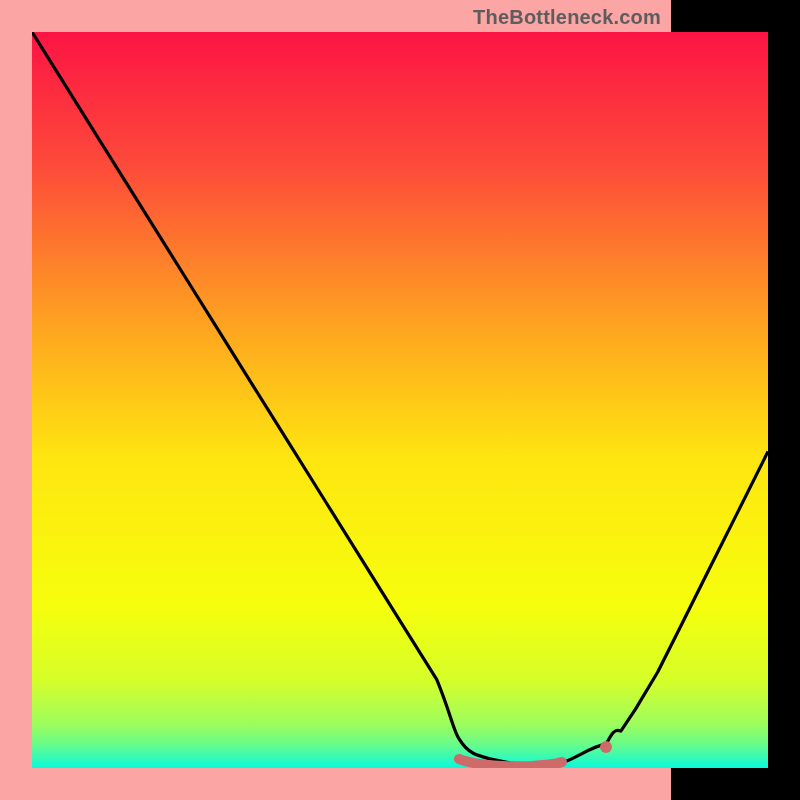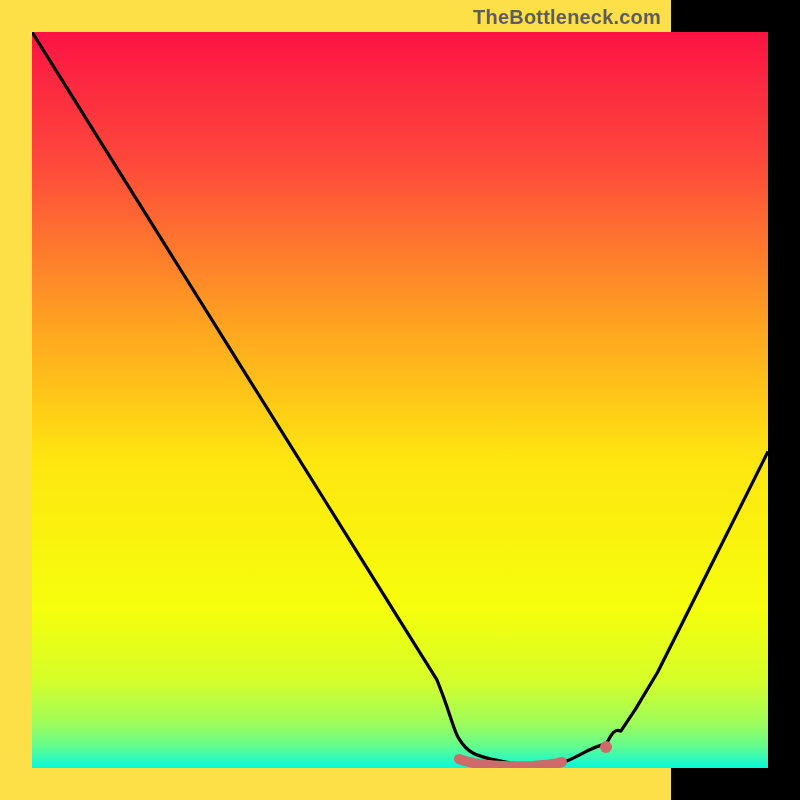--- a/index.html
+++ b/index.html
@@ -1,21 +1,21 @@
 <!DOCTYPE html>
 <html><head>
 <meta charset="utf-8">
 <style>
   * { margin: 0; padding: 0; box-sizing: border-box; }
   html, body { width: 800px; height: 800px; overflow: hidden; background: #000; }
   .chart-container {
     position: relative;
     width: 671px;
     height: 800px;
-    background: #fde047;
+    background: #fca5a5;
   }
   .plot-area {
     position: absolute;
     left: 32px;
     top: 32px;
     width: 736px;
     height: 736px;
     overflow: hidden;
   }
   .gradient-bg {

